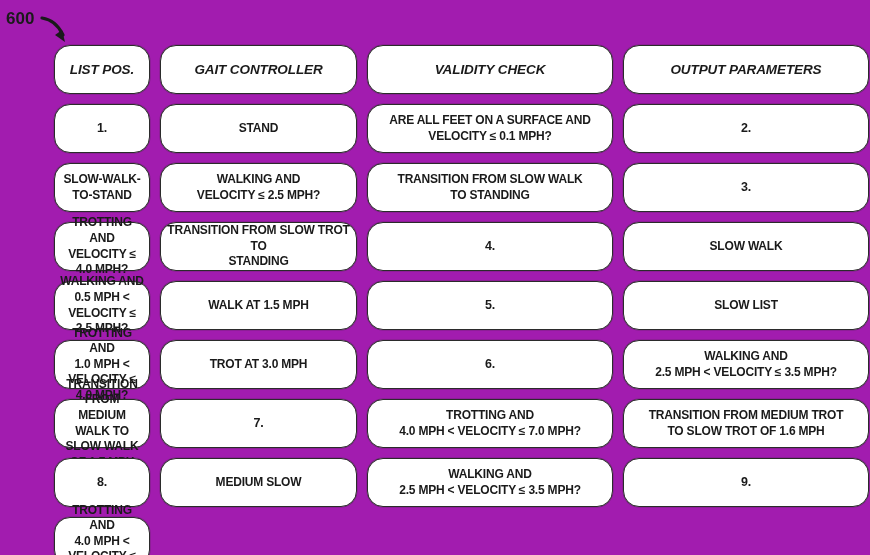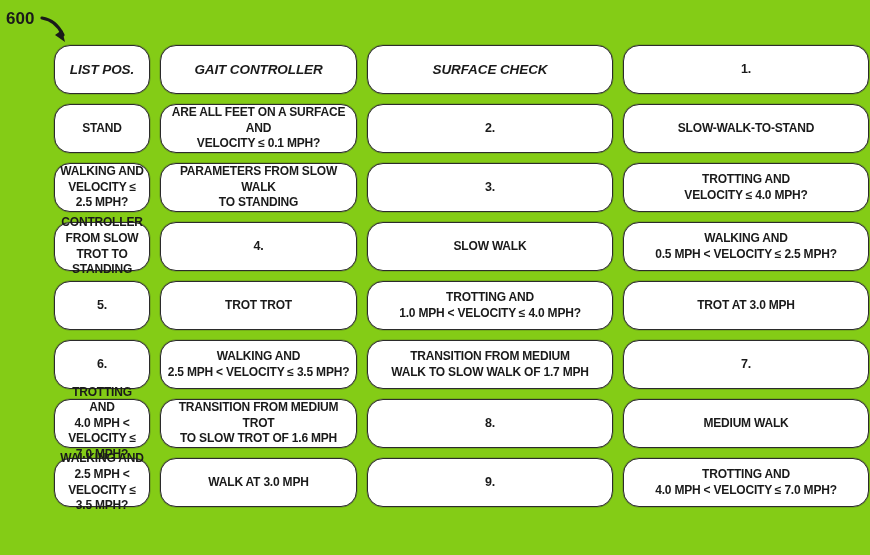--- a/index.html
+++ b/index.html
@@ -8,21 +8,21 @@
     background: #ffffff;
     width: 870px;
     height: 555px;
     overflow: hidden;
     font-family: "Liberation Sans", "DejaVu Sans", sans-serif;
   }
   #figure {
     position: relative;
     width: 870px;
     height: 555px;
-    background: #84cc16;
+    background: #a21caf;
   }
   #fig-ref {
     position: absolute;
     left: 2px;
     top: 4px;
     width: 70px;
     height: 50px;
   }
   #fig-ref text {
     font-family: "Liberation Sans", sans-serif;
@@ -71,59 +71,60 @@
 
   <svg id="fig-ref" viewBox="0 0 70 50">
     <text x="4" y="20">600</text>
     <path d="M 40 14 Q 54 16 61 31" fill="none" stroke="#1a1a1a" stroke-width="3.2" stroke-linecap="round"></path>
     <path d="M 63 38 L 60 26 L 53 31 Z" fill="#1a1a1a"></path>
   </svg>
 
   <div id="gait-table">
     <div class="cell header">LIST POS.</div>
     <div class="cell header">GAIT CONTROLLER</div>
-    <div class="cell header">SURFACE CHECK</div>
+    <div class="cell header">VALIDITY CHECK</div>
+    <div class="cell header">OUTPUT PARAMETERS</div>
 
   <div class="cell pos">1.</div>
       <div class="cell">STAND</div>
       <div class="cell">ARE ALL FEET ON A SURFACE AND
 VELOCITY ≤ 0.1 MPH?</div>
       <div class="cell pos">2.</div>
       <div class="cell">SLOW-WALK-TO-STAND</div>
       <div class="cell">WALKING AND
 VELOCITY ≤ 2.5 MPH?</div>
-      <div class="cell">PARAMETERS FROM SLOW WALK
+      <div class="cell">TRANSITION FROM SLOW WALK
 TO STANDING</div>
       <div class="cell pos">3.</div>
       <div class="cell">TROTTING AND
 VELOCITY ≤ 4.0 MPH?</div>
-      <div class="cell">CONTROLLER FROM SLOW TROT TO
+      <div class="cell">TRANSITION FROM SLOW TROT TO
 STANDING</div>
       <div class="cell pos">4.</div>
       <div class="cell">SLOW WALK</div>
       <div class="cell">WALKING AND
 0.5 MPH &lt; VELOCITY ≤ 2.5 MPH?</div>
+      <div class="cell">WALK AT 1.5 MPH</div>
       <div class="cell pos">5.</div>
-      <div class="cell">TROT TROT</div>
+      <div class="cell">SLOW LIST</div>
       <div class="cell">TROTTING AND
 1.0 MPH &lt; VELOCITY ≤ 4.0 MPH?</div>
       <div class="cell">TROT AT 3.0 MPH</div>
       <div class="cell pos">6.</div>
       <div class="cell">WALKING AND
 2.5 MPH &lt; VELOCITY ≤ 3.5 MPH?</div>
       <div class="cell">TRANSITION FROM MEDIUM
 WALK TO SLOW WALK OF 1.7 MPH</div>
       <div class="cell pos">7.</div>
       <div class="cell">TROTTING AND
 4.0 MPH &lt; VELOCITY ≤ 7.0 MPH?</div>
       <div class="cell">TRANSITION FROM MEDIUM TROT
 TO SLOW TROT OF 1.6 MPH</div>
       <div class="cell pos">8.</div>
-      <div class="cell">MEDIUM WALK</div>
+      <div class="cell">MEDIUM SLOW</div>
       <div class="cell">WALKING AND
 2.5 MPH &lt; VELOCITY ≤ 3.5 MPH?</div>
-      <div class="cell">WALK AT 3.0 MPH</div>
       <div class="cell pos">9.</div>
       <div class="cell">TROTTING AND
 4.0 MPH &lt; VELOCITY ≤ 7.0 MPH?</div>
     </div>
 
 </div>
 
 </body></html>

